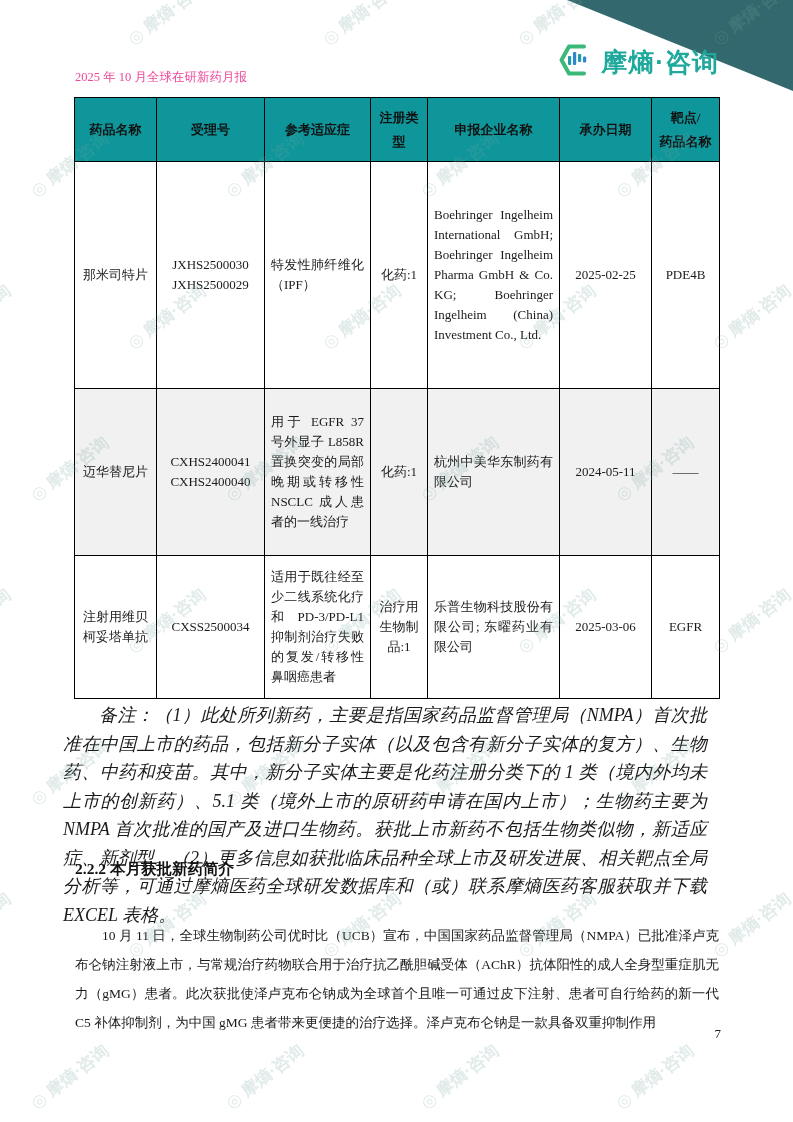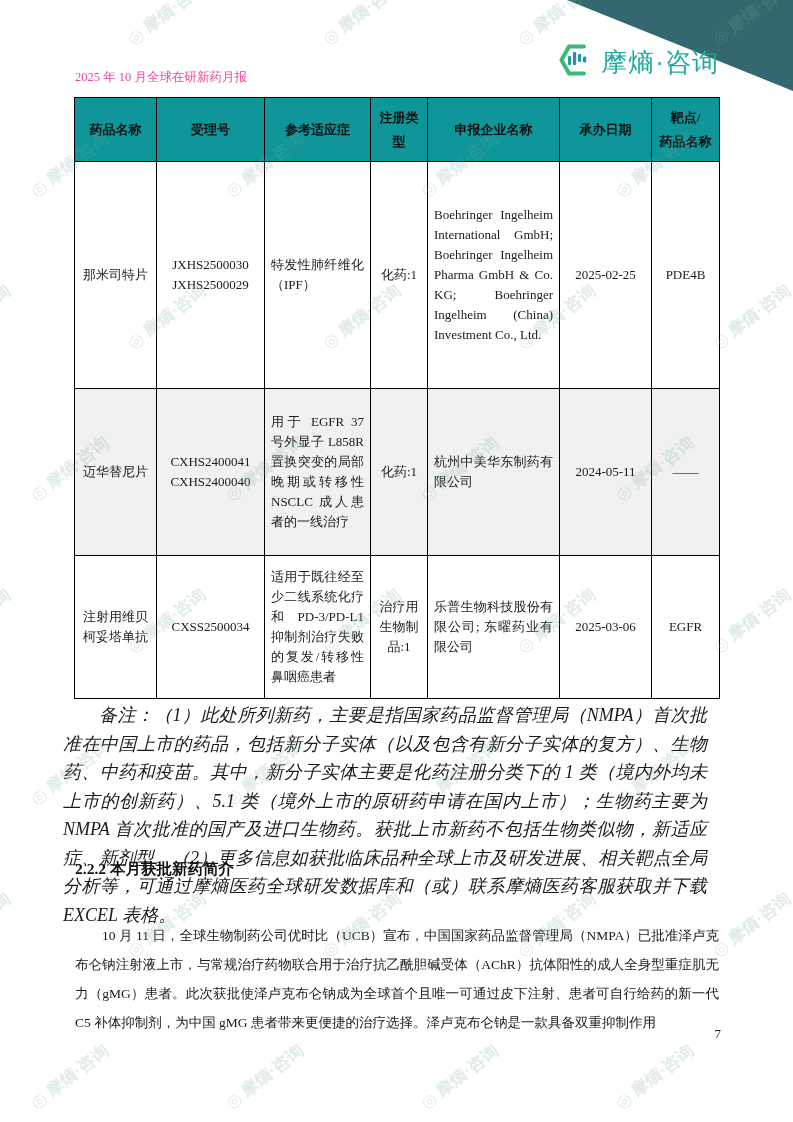--- a/index.html
+++ b/index.html
@@ -11,21 +11,21 @@
   }
   
   .corner-triangle {
     position:absolute; top:0; right:0; width:226px; height:91px;
     background:#33696E; clip-path:polygon(0 0,100% 0,100% 100%); z-index:1;
   }
   
   .logo { position:absolute; top:42px; right:74px; display:flex; align-items:center; gap:7px; z-index:2; }
   .logo-text {
     font-family:"Liberation Sans","DejaVu Sans",sans-serif;
-    font-size:26px; font-weight:normal; color:#1FA89C; letter-spacing:1px;
+    font-size:26px; font-weight:bold; color:#1FA89C; letter-spacing:1px;
   }
   
   .doc-header { position:absolute; left:75px; top:69px; font-size:12.5px; color:#ec4899; z-index:3; }
   
   table.drug-table {
     position:absolute; left:74px; top:97px; width:645px; z-index:3;
     border-collapse:collapse; table-layout:fixed; font-size:13px; line-height:20px;
   }
   .drug-table th, .drug-table td {
     border:1px solid #000; padding:4px 6px; vertical-align:middle; overflow:hidden;

